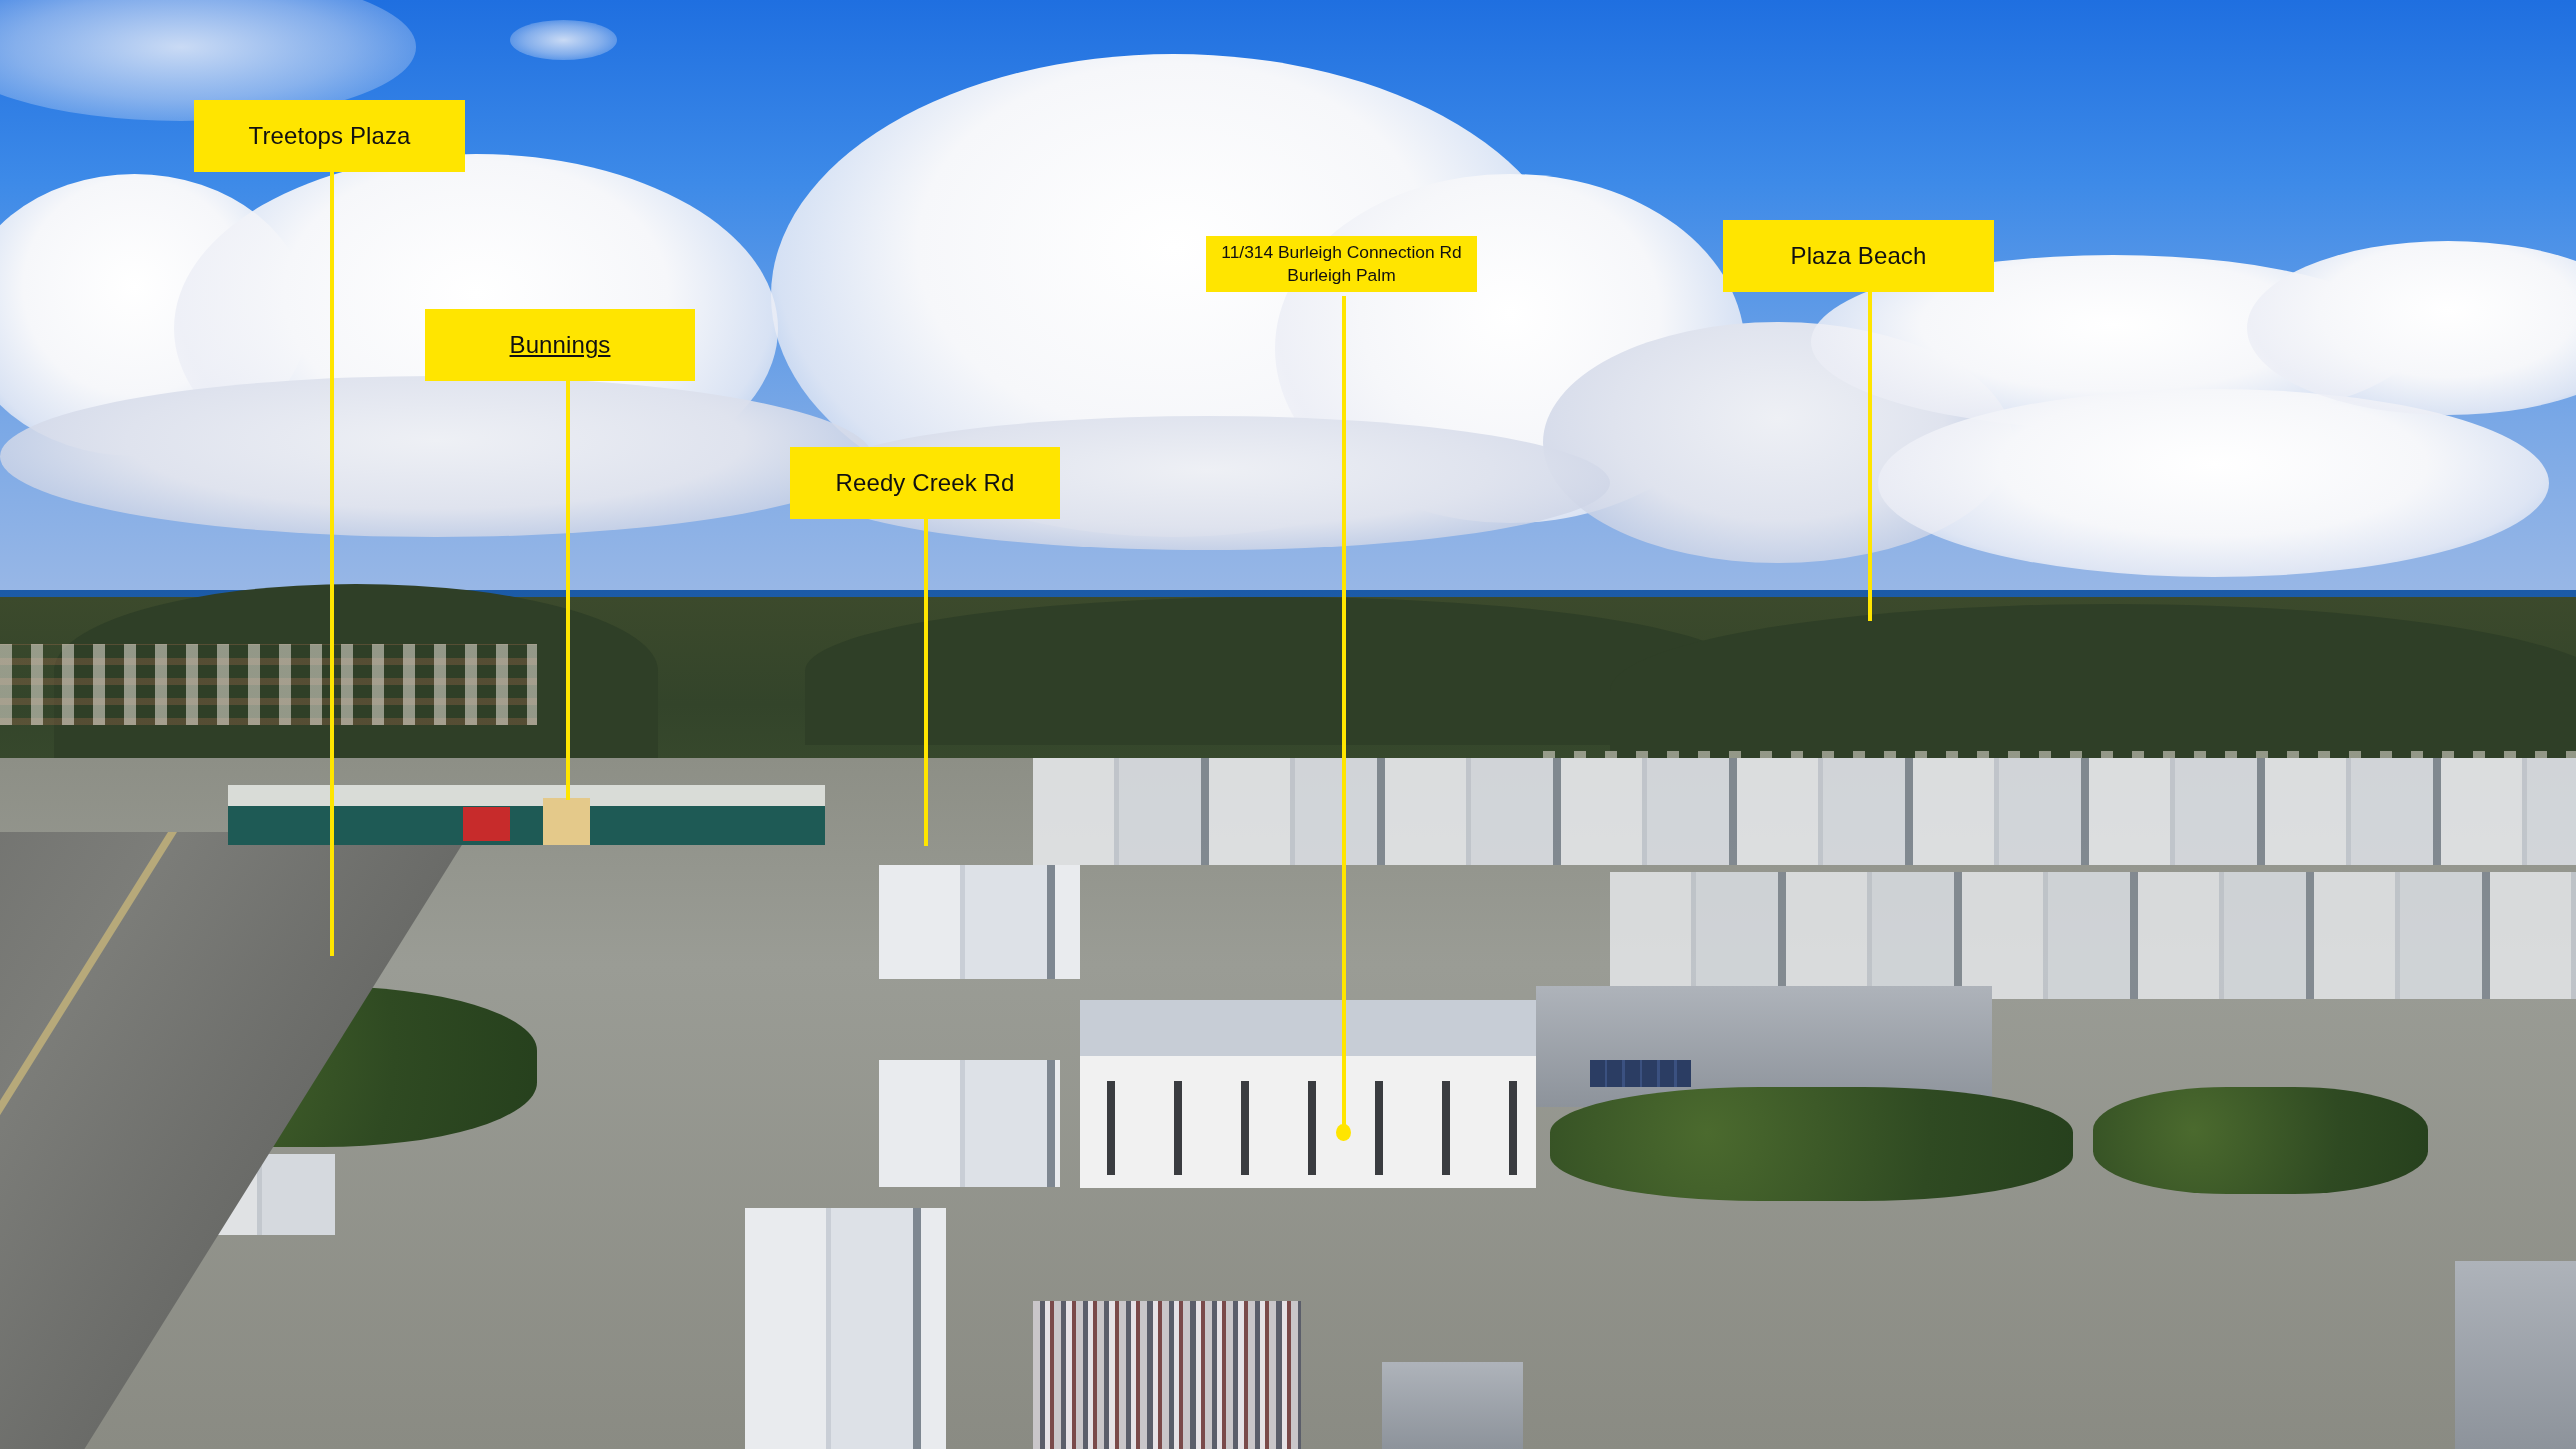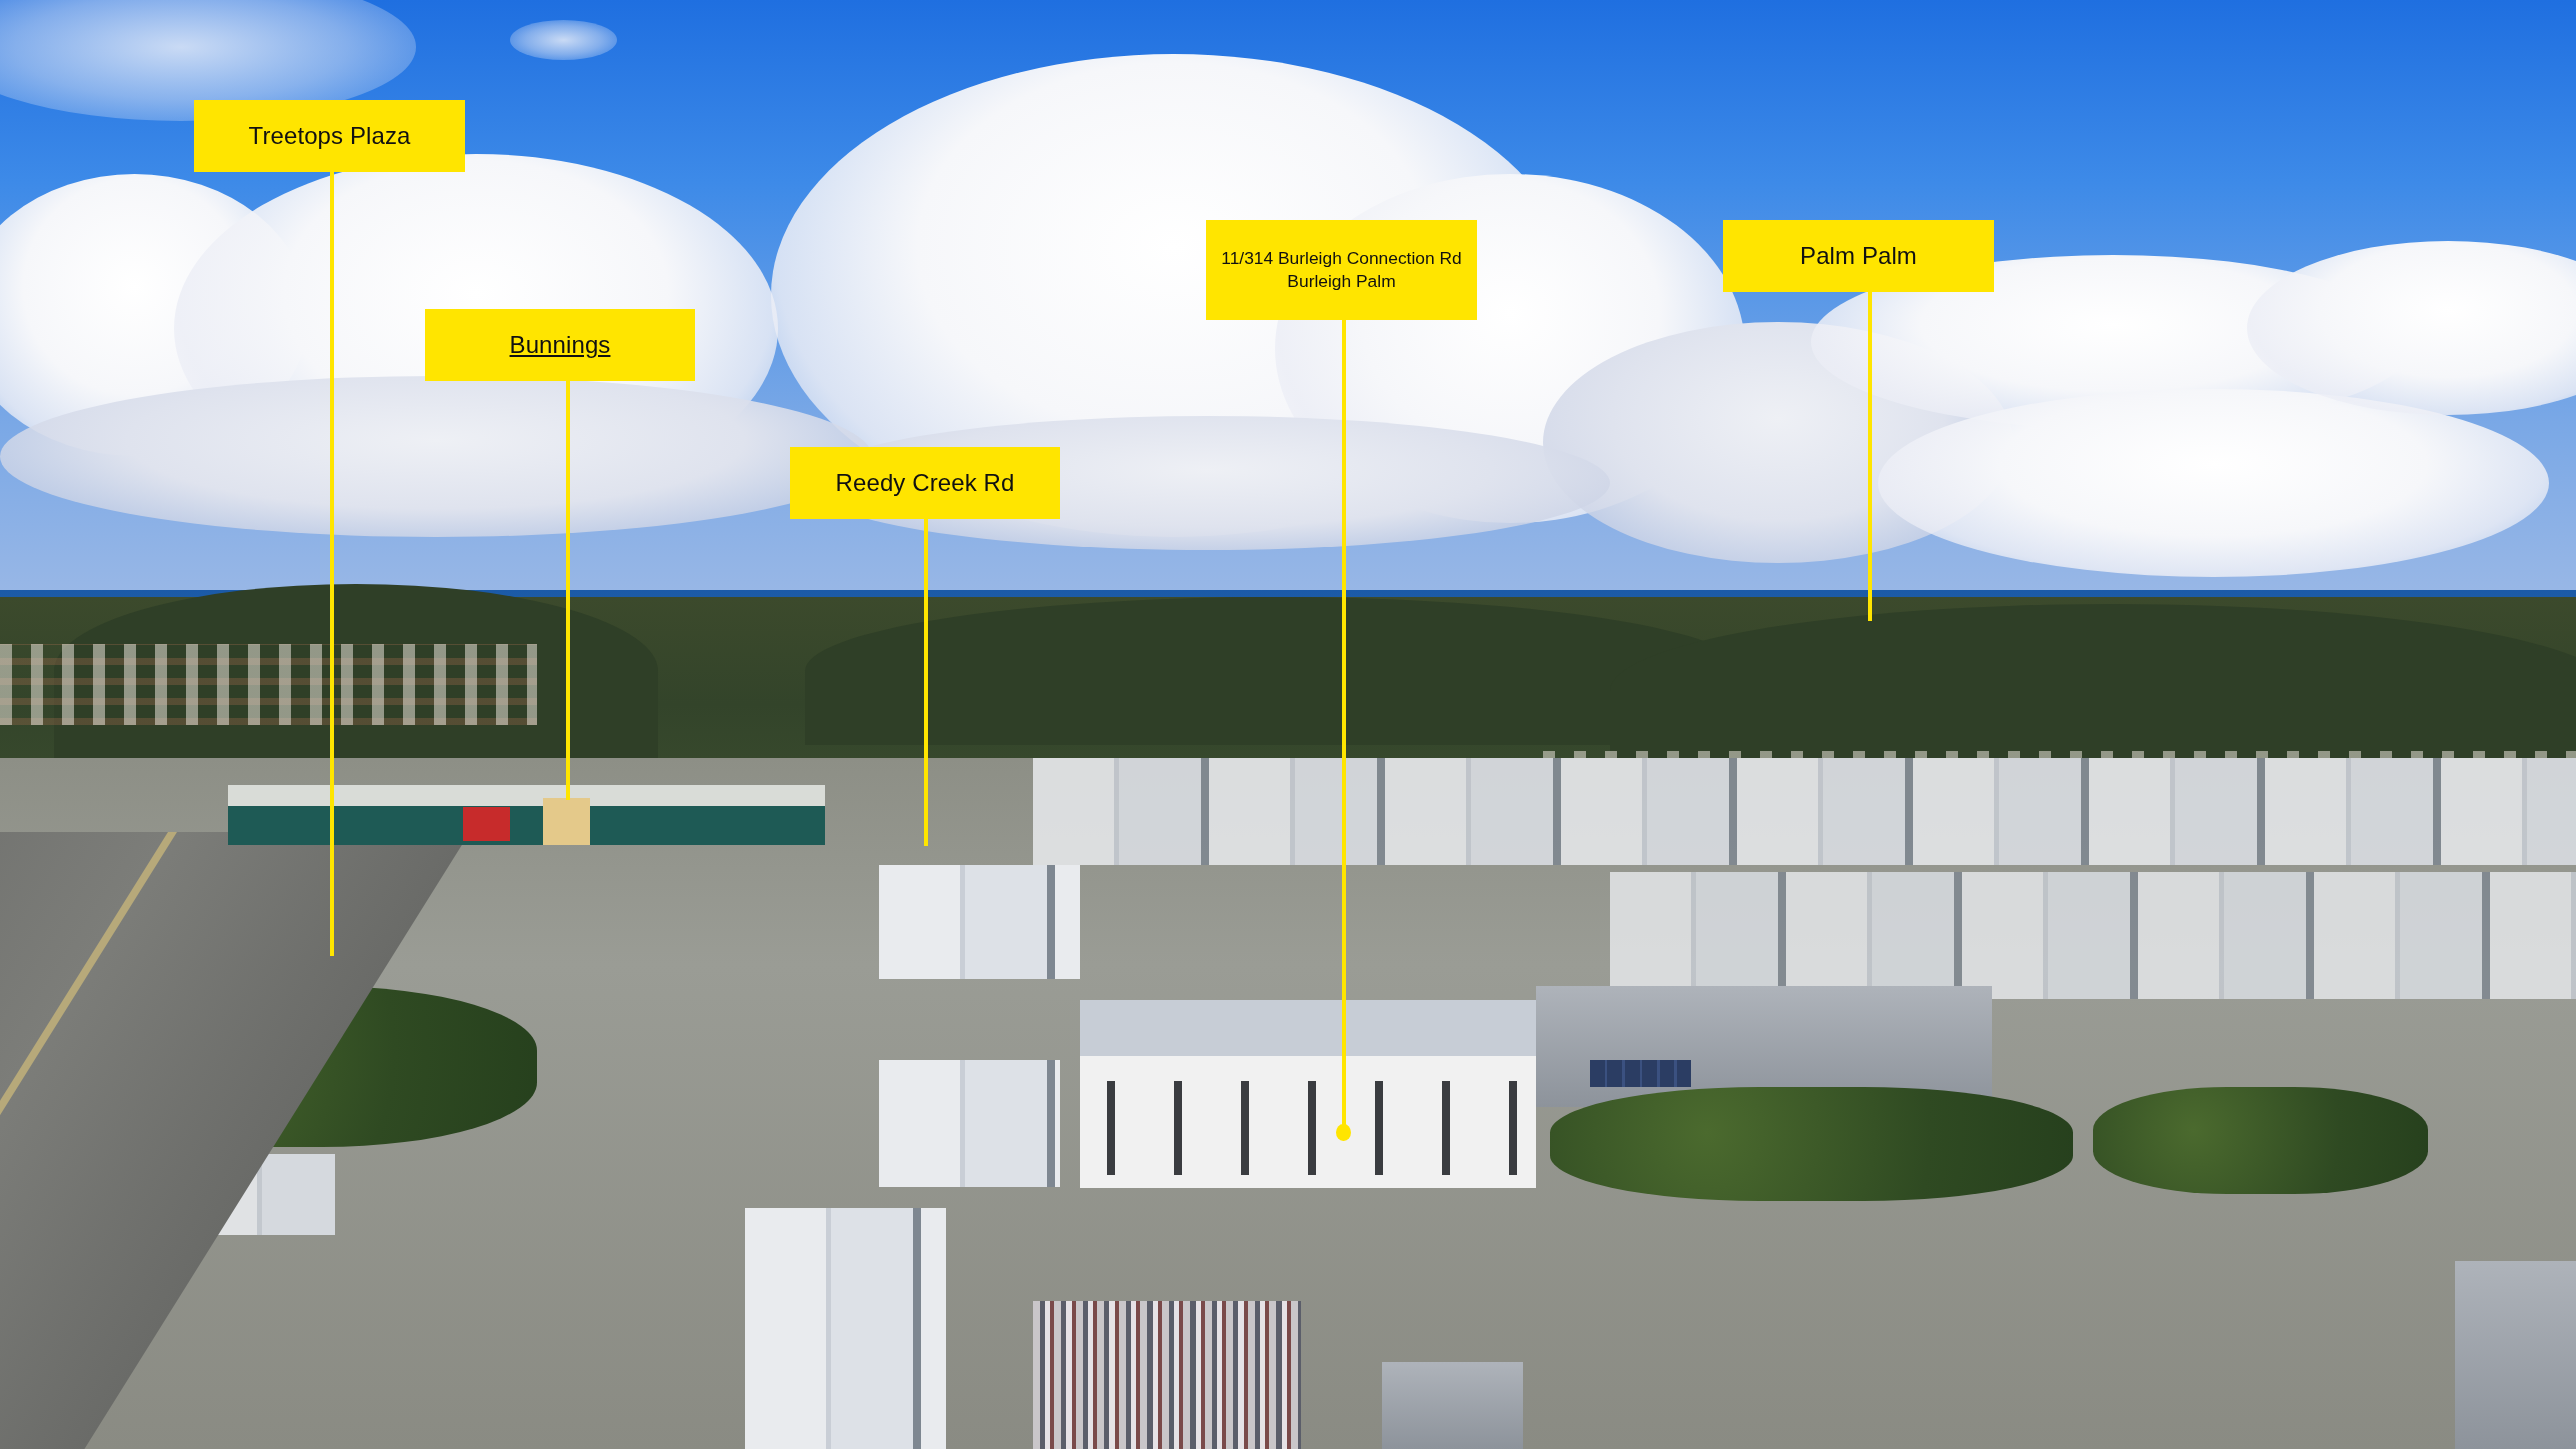--- a/index.html
+++ b/index.html
@@ -157,22 +157,22 @@
   <span>Bunnings</span>
 </div>
 
 <div class="callout-line" style="left:924px;top:519px;height:327px;"></div>
 <div class="callout-box single" style="left:790px;top:447px;width:270px;height:72px;justify-content:center;">
   <span>Reedy Creek Rd</span>
 </div>
 
 <div class="callout-line" style="left:1342px;top:296px;height:838px;"></div>
 <div class="callout-dot" style="left:1336px;top:1124px;"></div>
-<div class="callout-box double" style="left:1206px;top:220px;width:271px;height:100px;">
+<div class="callout-box double" style="left:1206px;top:236px;width:271px;height:56px;">
   <span>11/314 Burleigh Connection Rd</span>
   <span>Burleigh Palm</span>
 </div>
 
 <div class="callout-line" style="left:1868px;top:292px;height:329px;"></div>
 <div class="callout-box single" style="left:1723px;top:220px;width:271px;height:72px;">
-  <span>Palm Palm</span>
+  <span>Plaza Beach</span>
 </div>
 
 
 </body></html>

